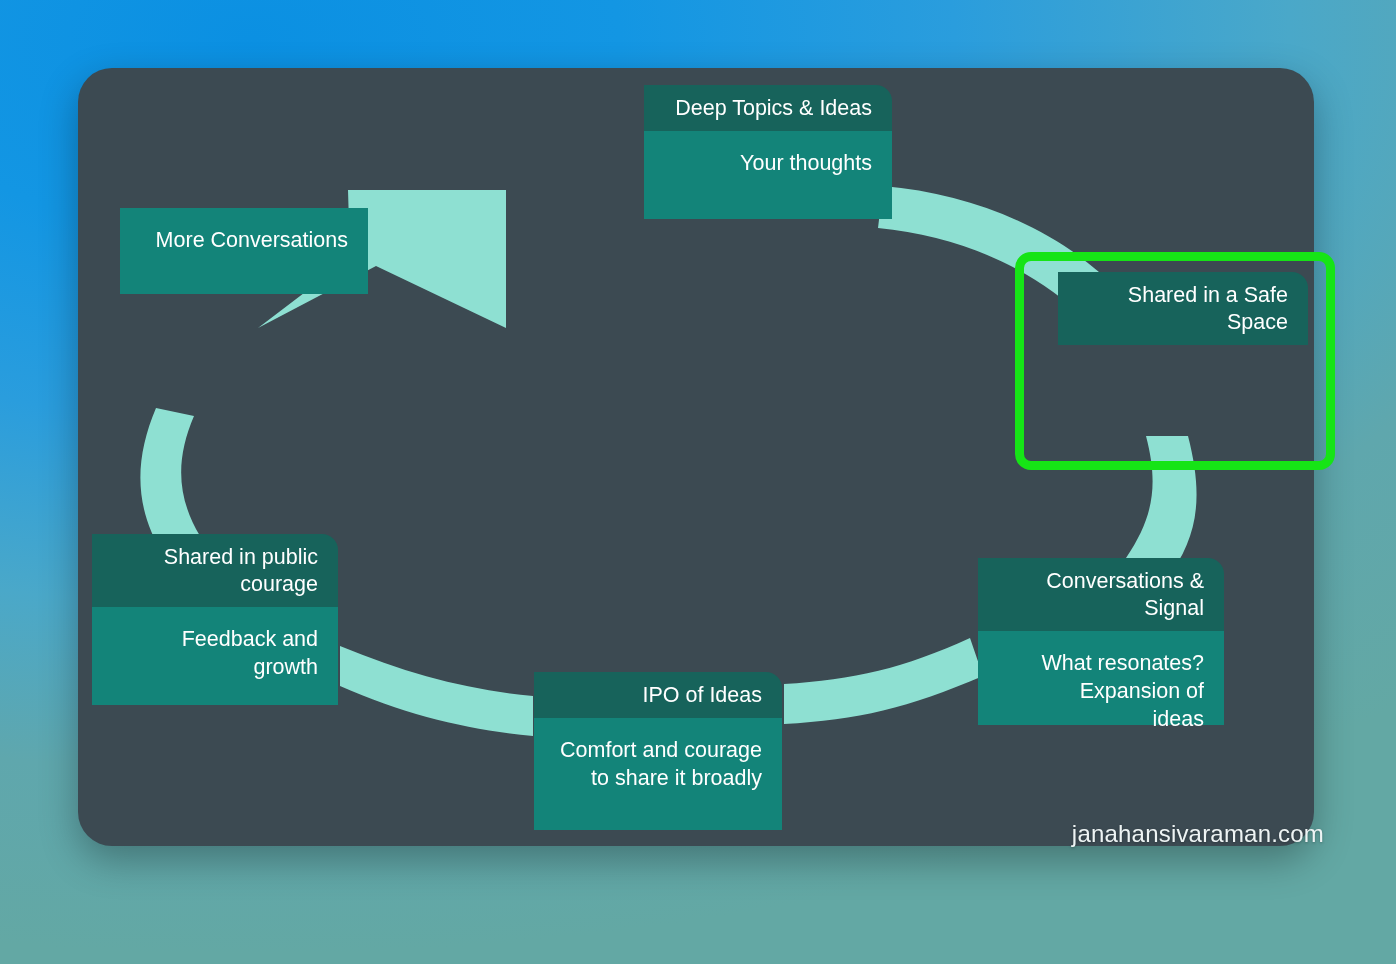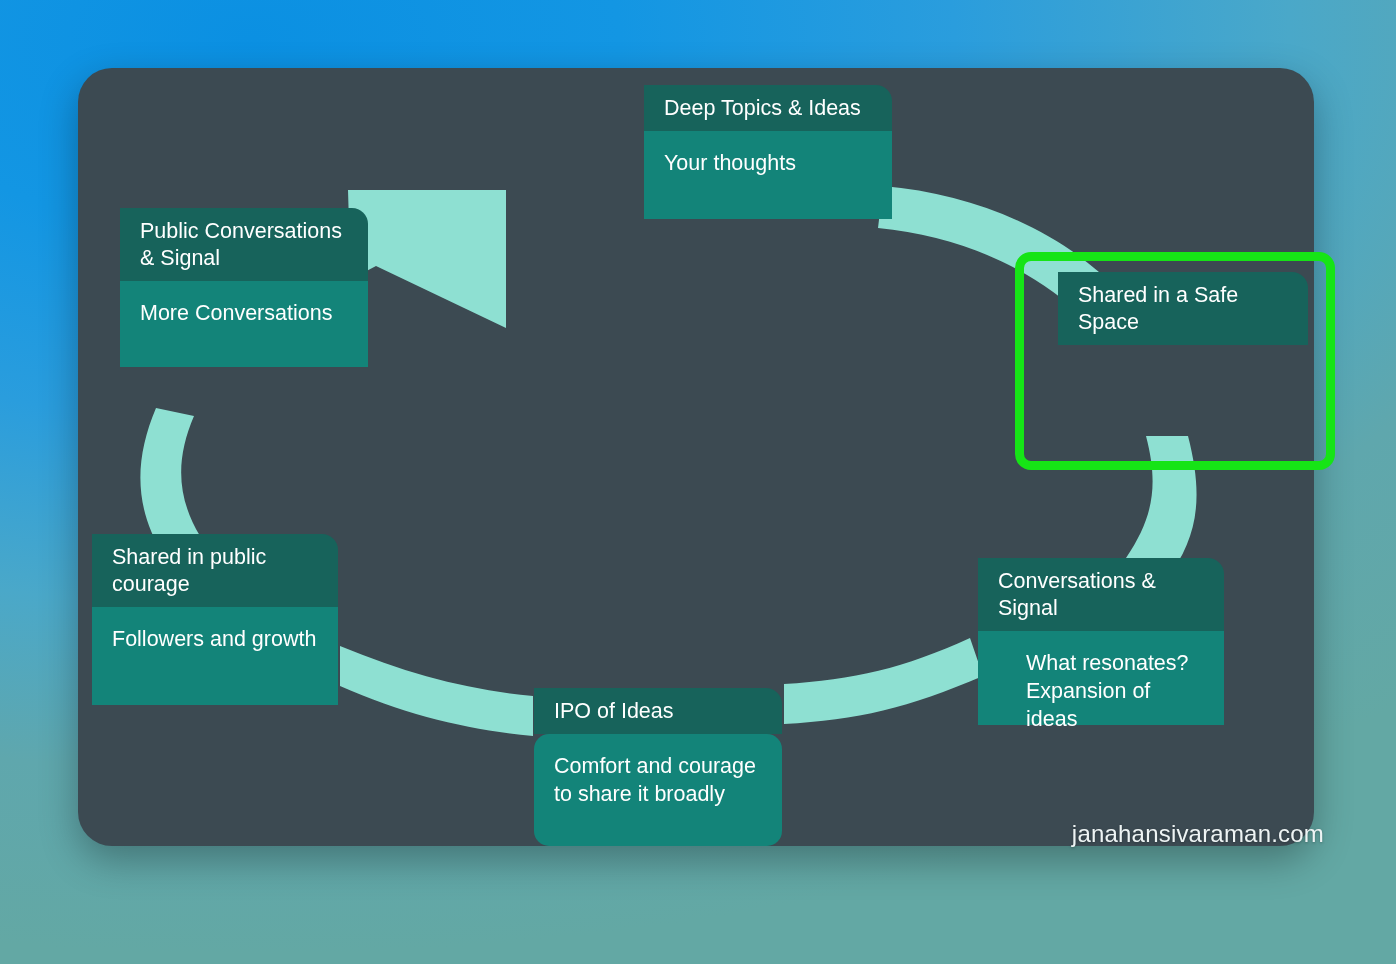--- a/index.html
+++ b/index.html
@@ -26,20 +26,21 @@
   #panel {
     position: absolute;
     left: 78px;
     top: 68px;
     width: 1236px;
     height: 778px;
     background: #3c4a52;
     border-radius: 34px;
     box-shadow: 0 14px 38px rgba(0,0,0,0.30);
     overflow: hidden;
+    text-align: right;
   }
 
   #flow-svg {
     position: absolute;
     left: 0;
     top: 0;
     width: 1236px;
     height: 778px;
     display: block;
   }
@@ -121,32 +122,31 @@
 
     <div class="card" style="left:980px; top:204px; width:250px;">
       <div class="hdr">Shared in a Safe Space</div>
     </div>
 
     <div class="card" style="left:900px; top:490px; width:246px;">
       <div class="hdr">Conversations &amp; Signal</div>
       <div class="body" style="height:94px;padding-left:48px;">What resonates? Expansion of ideas</div>
     </div>
 
-    <div class="card" style="left:456px; top:604px; width:248px;margin-top:16px;">
+    <div class="card" style="left:456px; top:604px; width:248px;">
       <div class="hdr">IPO of Ideas</div>
-      <div class="body" style="height:112px;border-radius:15px;">Comfort and courage to share it broadly</div>
+      <div class="body" style="height:112px;">Comfort and courage to share it broadly</div>
     </div>
 
     <div class="card" style="left:14px; top:466px; width:246px;">
       <div class="hdr">Shared in public courage</div>
-      <div class="body" style="height:98px;">Followers and growth</div>
+      <div class="body" style="height:98px;">Feedback and growth</div>
     </div>
 
     <div class="card" style="left:42px; top:140px; width:248px;">
-      <div class="hdr">Public Conversations &amp; Signal</div>
       <div class="body" style="height:86px;">More Conversations</div>
     </div>
 
   </div>
 
   <div id="highlight-box"></div>
 
   <div id="watermark">janahansivaraman.com</div>
 
 </div>

